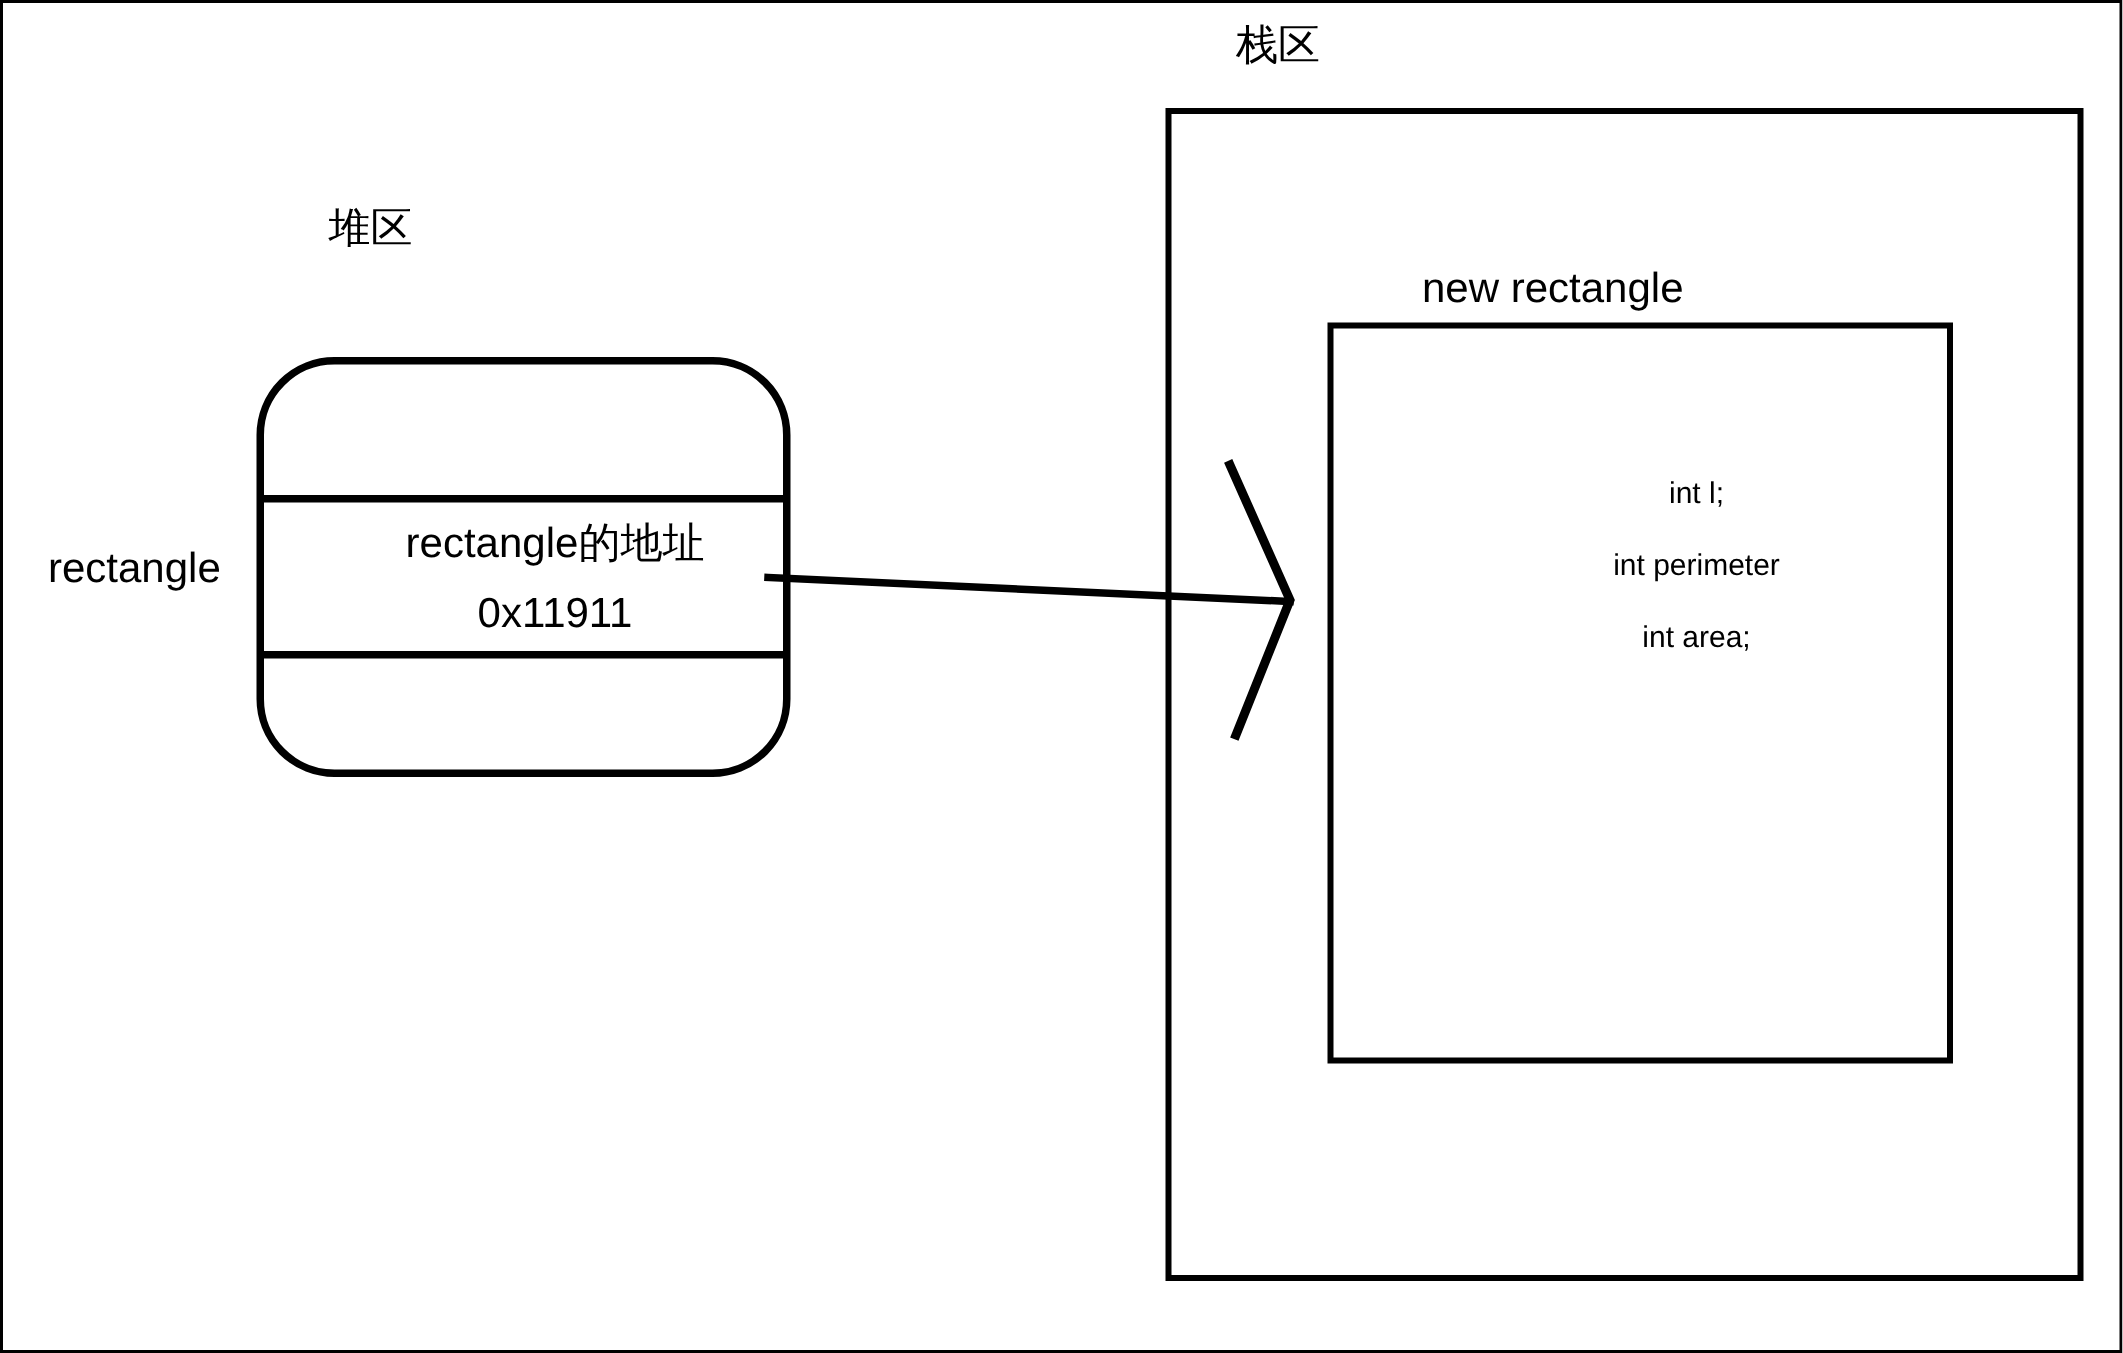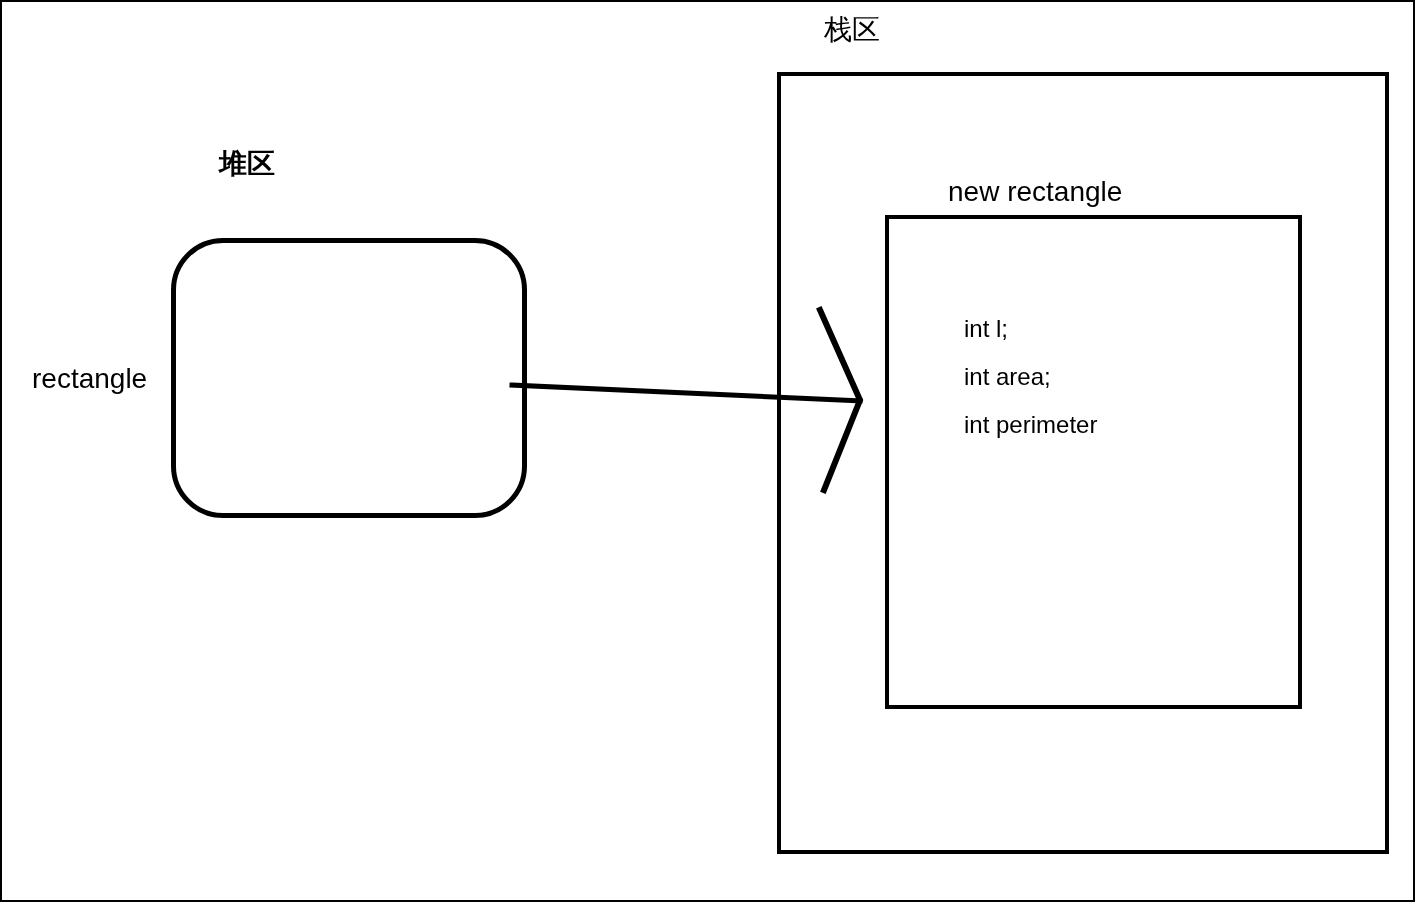--- a/index.html
+++ b/index.html
@@ -8,31 +8,32 @@
     font-family: "Liberation Sans", "DejaVu Sans", sans-serif;
     color: #000000;
   }
   .canvas {
     position: relative;
     width: 1415px;
     height: 902px;
     background: #ffffff;
     border: 2px solid #000000;
     overflow: hidden;
+    text-align: center;
   }
   .label {
     position: absolute;
     font-size: 28px;
     line-height: 32px;
     white-space: nowrap;
     color: #000000;
   }
   
   .stack-area-label { left: 822px; top: 12px; }
-  .heap-area-label  { left: 217px; top: 146px; font-weight: bold; }
+  .heap-area-label  { left: 217px; top: 134px; }
   .object-title     { left: 946px; top: 174px; }
   .variable-name    { left: 30px;  top: 361px; }
 
   
   .heap-node {
     position: absolute;
     left: 169px;
     top: 236px;
     width: 356px;
     height: 280px;
@@ -69,21 +70,21 @@
   
   .object-box {
     position: absolute;
     left: 883px;
     top: 213px;
     width: 417px;
     height: 494px;
     border: 4px solid #000000;
     background: #ffffff;
     padding: 86px 0 0 75px;
-    font-size: 24px;
+    font-size: 20px;
     line-height: 48px;
   }
   .object-box .field { white-space: nowrap; }
 
   
   .arrow-svg {
     position: absolute;
     left: 505px;
     top: 295px;
     width: 370px;
@@ -98,31 +99,35 @@
 <div class="canvas">
 
   <div class="label stack-area-label">栈区</div>
 
   <div class="label heap-area-label">堆区</div>
 
   <div class="label variable-name">rectangle</div>
 
   <div class="heap-node">
     <div class="band-top"></div>
+    <div class="band-middle">
+      <div>rectangle的地址</div>
+      <div>0x11911</div>
+    </div>
     <div class="band-bottom"></div>
   </div>
 
   <div class="stack-frame"></div>
 
   <div class="label object-title">new rectangle</div>
 
   <div class="object-box">
     <div class="field">int l;</div>
+    <div class="field">int perimeter</div>
     <div class="field">int area;</div>
-    <div class="field">int perimeter</div>
   </div>
 
   <svg class="arrow-svg" viewBox="0 0 370 205" xmlns="http://www.w3.org/2000/svg">
     <line x1="5" y1="88" x2="353" y2="104" stroke="#000000" stroke-width="5" stroke-linecap="square"></line>
     <polyline points="313,13 353,103 317,193" fill="none" stroke="#000000" stroke-width="6" stroke-linecap="square"></polyline>
   </svg>
 
 </div>
 
 </body></html>

